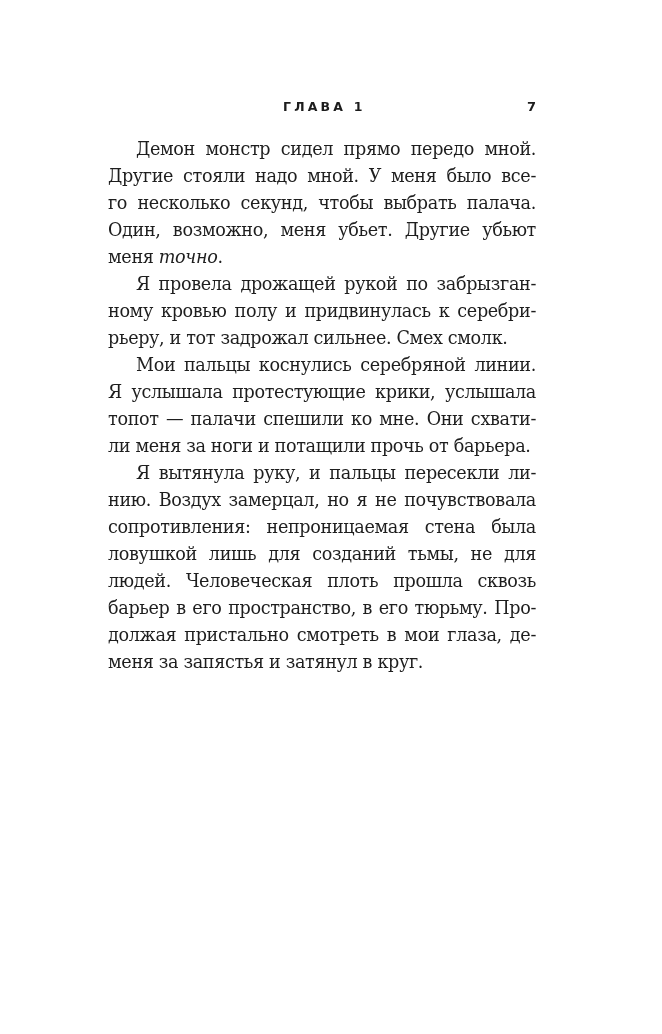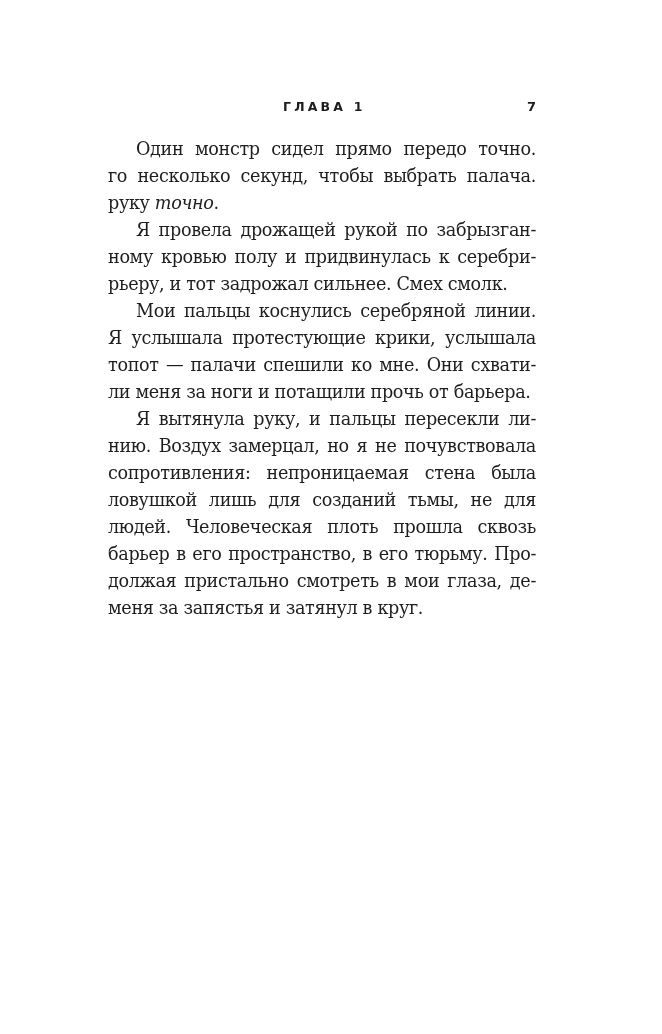--- a/index.html
+++ b/index.html
@@ -26,23 +26,25 @@
 </head>
 <body>
 
 <div class="running-head">
   <span class="chapter">ГЛАВА 1</span>
   <span class="page-num">7</span>
 </div>
 
 <div class="body-text">
 
-  <span class="line indent">Один монстр сидел прямо передо точно.</span>
+  <span class="line indent">Демон монстр сидел прямо передо мной.</span>
+  <span class="line">Другие стояли надо мной. У меня было все-</span>
   <span class="line">го несколько секунд, чтобы выбрать палача.</span>
-  <span class="line last"><span>руку </span><em>точно</em><span>.</span></span>
+  <span class="line">Один, возможно, меня убьет. Другие убьют</span>
+  <span class="line last"><span>меня </span><em>точно</em><span>.</span></span>
 
   <span class="line indent">Я провела дрожащей рукой по забрызган-</span>
   <span class="line">ному кровью полу и придвинулась к серебри-</span>
   <span class="line last">рьеру, и тот задрожал сильнее. Смех смолк.</span>
 
   <span class="line indent">Мои пальцы коснулись серебряной линии.</span>
   <span class="line">Я услышала протестующие крики, услышала</span>
   <span class="line">топот — палачи спешили ко мне. Они схвати-</span>
   <span class="line last">ли меня за ноги и потащили прочь от барьера.</span>
 

